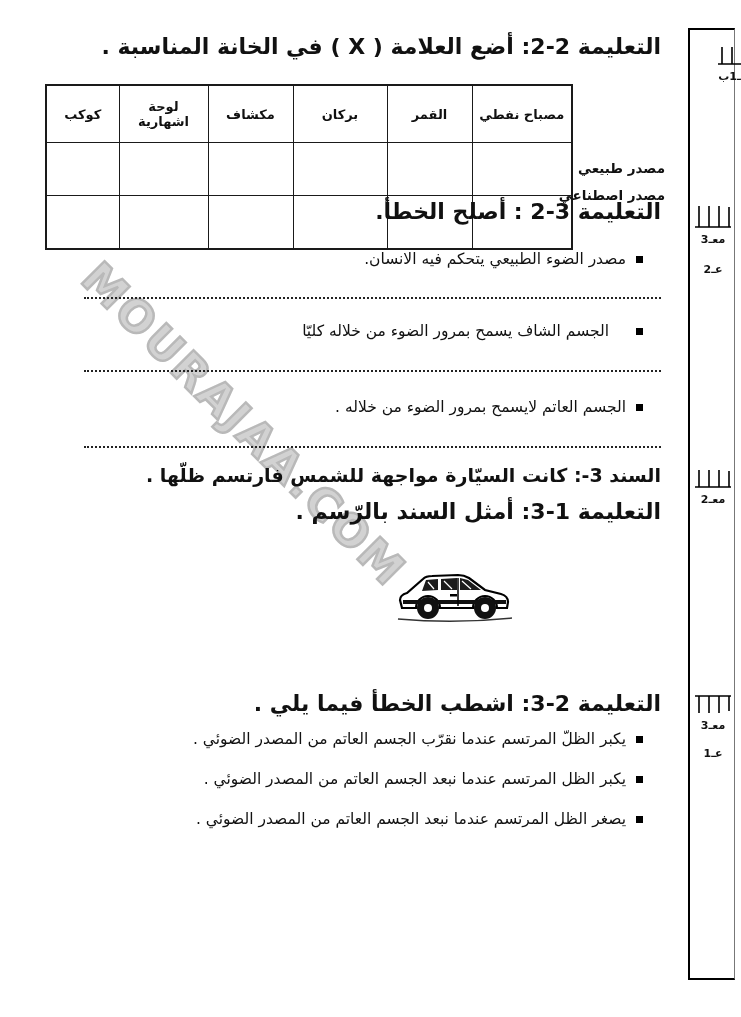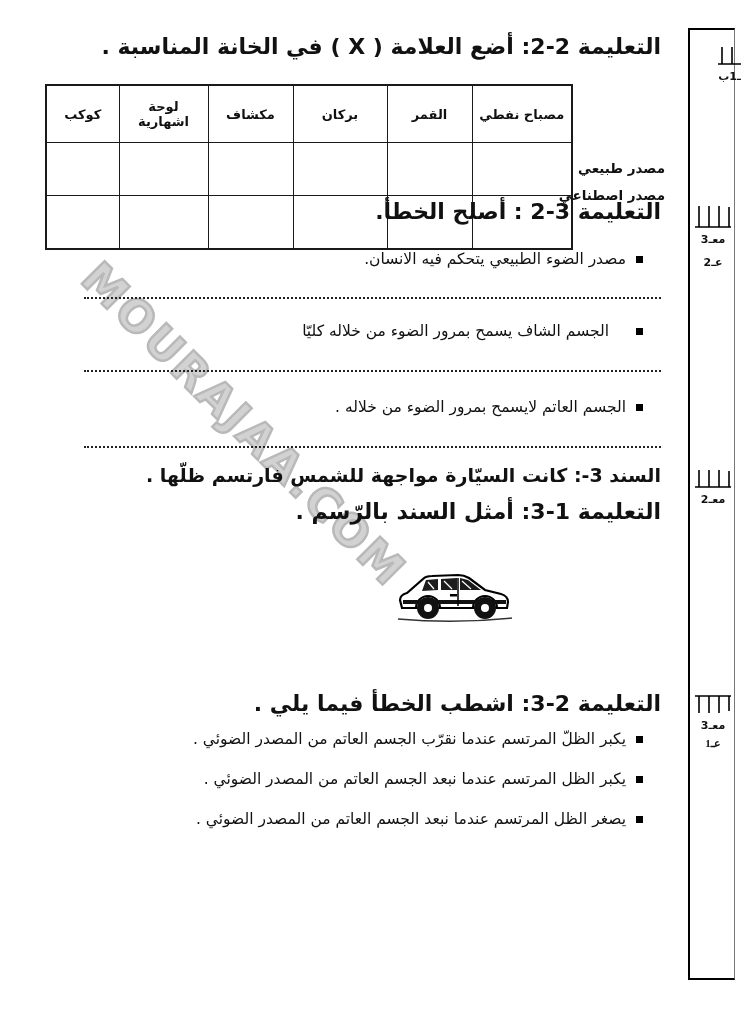--- a/index.html
+++ b/index.html
@@ -156,31 +156,31 @@
       <path d="M2 20 H38 M6 3 V20 M16 3 V20 M26 3 V20 M36 5 V20" stroke="#000" stroke-width="1.6" fill="none"></path>
     </svg>
     <div class="margin-label">معـ1ب</div>
   </div>
 
   <div class="abs margin-item" style="top:203px;">
     <svg width="40" height="26" viewBox="0 0 40 26">
       <path d="M2 24 H38 M6 3 V24 M16 3 V24 M26 3 V24 M36 4 V24" stroke="#000" stroke-width="1.6" fill="none"></path>
     </svg>
     <div class="margin-label">معـ3</div>
-    <div class="margin-label" style="margin-top:10px;">عـ2</div>
+    <div class="margin-label" style="margin-top:17px;">عـ2</div>
   </div>
 
   <div class="abs margin-item" style="top:467px;">
     <svg width="40" height="22" viewBox="0 0 40 22">
       <path d="M2 20 H38 M6 3 V20 M16 3 V20 M26 3 V20 M36 4 V20" stroke="#000" stroke-width="1.6" fill="none"></path>
     </svg>
     <div class="margin-label">معـ2</div>
   </div>
 
   <div class="abs margin-item" style="top:693px;">
     <svg width="40" height="22" viewBox="0 0 40 22">
       <path d="M2 3 H38 M6 3 V20 M16 3 V20 M26 3 V20 M36 3 V18" stroke="#000" stroke-width="1.6" fill="none"></path>
     </svg>
     <div class="margin-label">معـ3</div>
-    <div class="margin-label" style="margin-top:5px;font-family:Liberation Serif, serif;">عـ1</div>
+    <div class="margin-label" style="margin-top:15px;">عـ1</div>
   </div>
 
 </div>
 
 </body></html>

